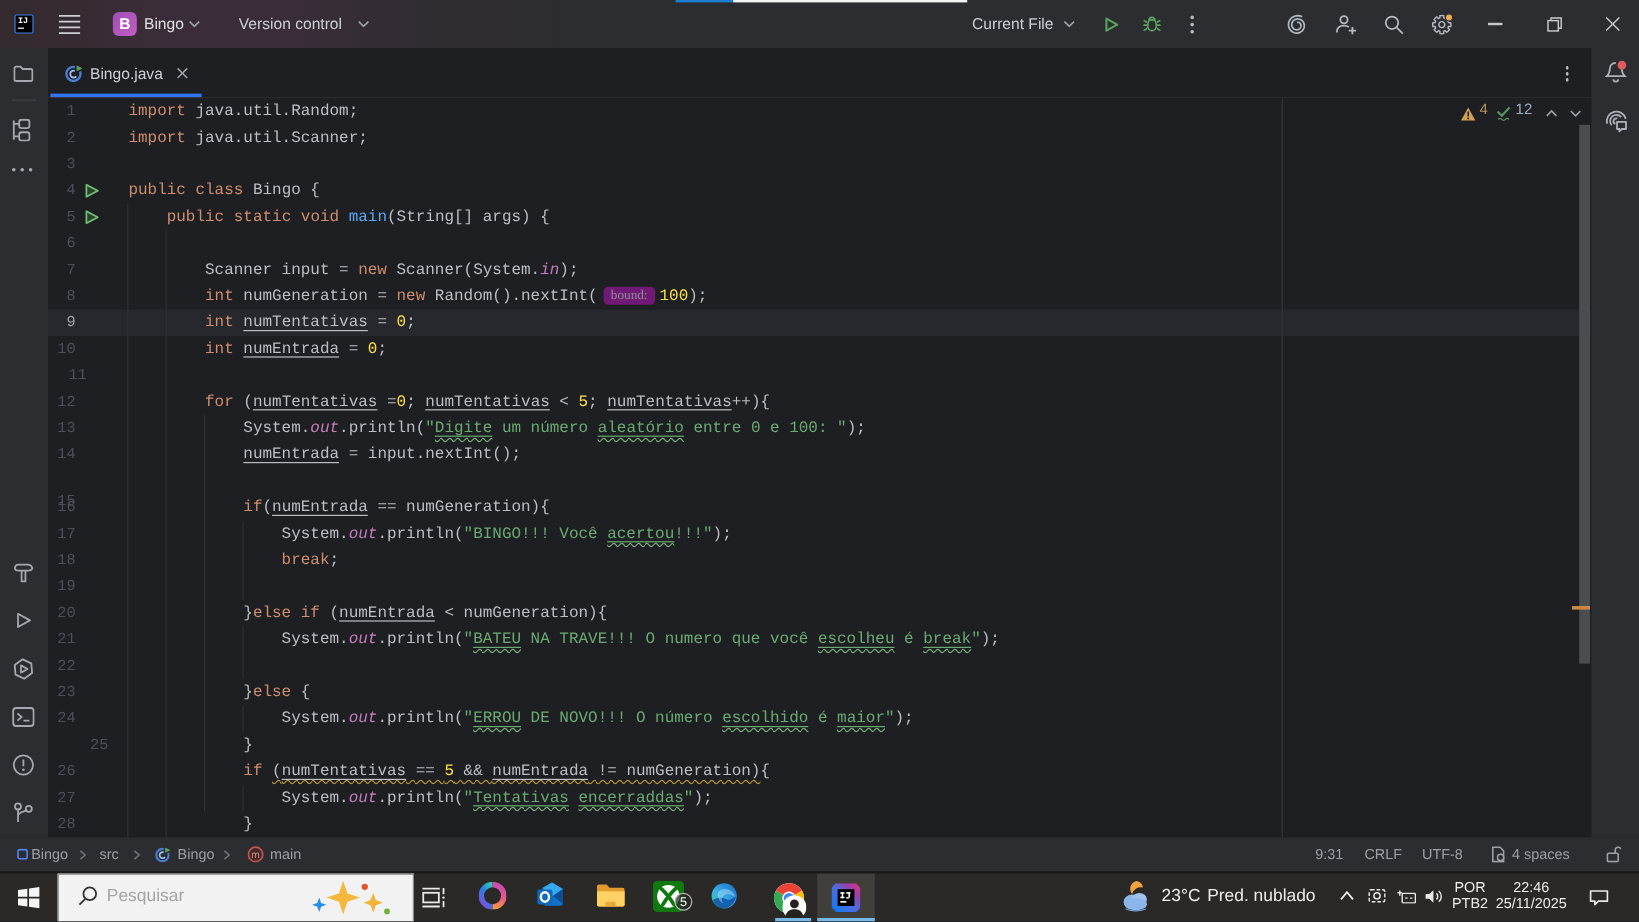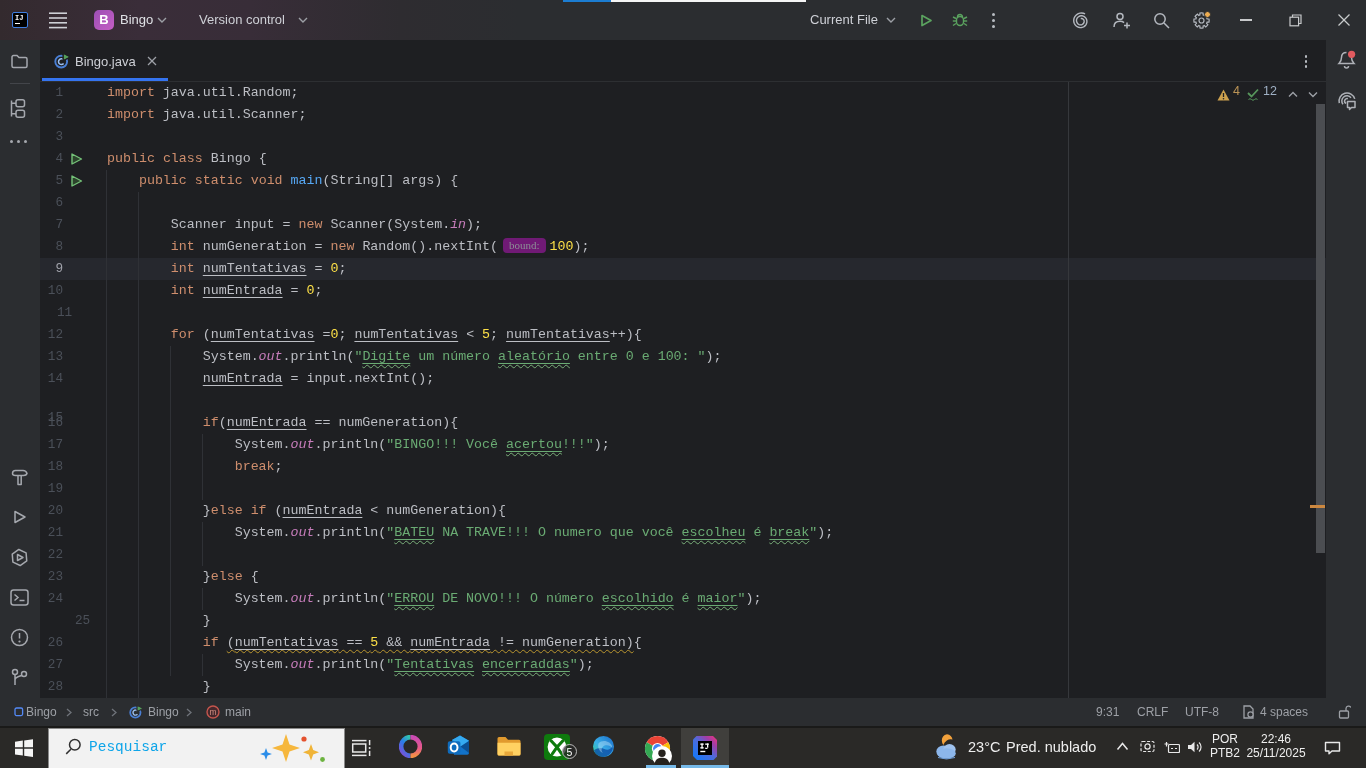--- a/index.html
+++ b/index.html
@@ -391,21 +391,21 @@
   </g>
 </svg>
 
 <div class="abs" style="left:48px;top:728px;width:297px;height:40px;background:#f2f2f2;border:1px solid #8a8a8a;border-bottom:none;"></div>
 <svg class="abs" style="left:65px;top:738px;" width="17" height="17" viewBox="0 0 17 17">
   <g stroke="#303030" stroke-width="1.5" fill="none">
       <circle cx="9.8" cy="6.8" r="5.3"></circle>
       <line x1="5.9" y1="11.2" x2="1.2" y2="15.9"></line>
     </g>
 </svg>
-<div class="abs" style="left:89px;top:728px;height:40px;line-height:39px;color:#0ea5e9;font-size:14.5px;font-family:Liberation Mono, monospace;">Pesquisar</div>
+<div class="abs" style="left:89px;top:728px;height:40px;line-height:39px;color:#a3a3a3;font-size:14.5px;">Pesquisar</div>
 
 <svg class="abs" style="left:260px;top:732px;" width="68" height="32" viewBox="0 0 68 32">
   <path d="M26 2 L29.5 12.5 L40 16 L29.5 19.5 L26 30 L22.5 19.5 L12 16 L22.5 12.5 Z" fill="#f6b73d"></path>
   <path d="M51 12 L53.2 18 L59 20.2 L53.2 22.4 L51 28.5 L48.8 22.4 L43 20.2 L48.8 18 Z" fill="#f0b437"></path>
   <path d="M6 16 L7.6 20.4 L12 22 L7.6 23.6 L6 28 L4.4 23.6 L0 22 L4.4 20.4 Z" fill="#2a8de9"></path>
   <circle cx="44" cy="7" r="2.6" fill="#e4512e"></circle>
   <circle cx="62.5" cy="27.5" r="2.4" fill="#6cb33f"></circle>
 </svg>
 
 <svg class="abs" style="left:351px;top:739px;" width="20" height="18" viewBox="0 0 20 18">

